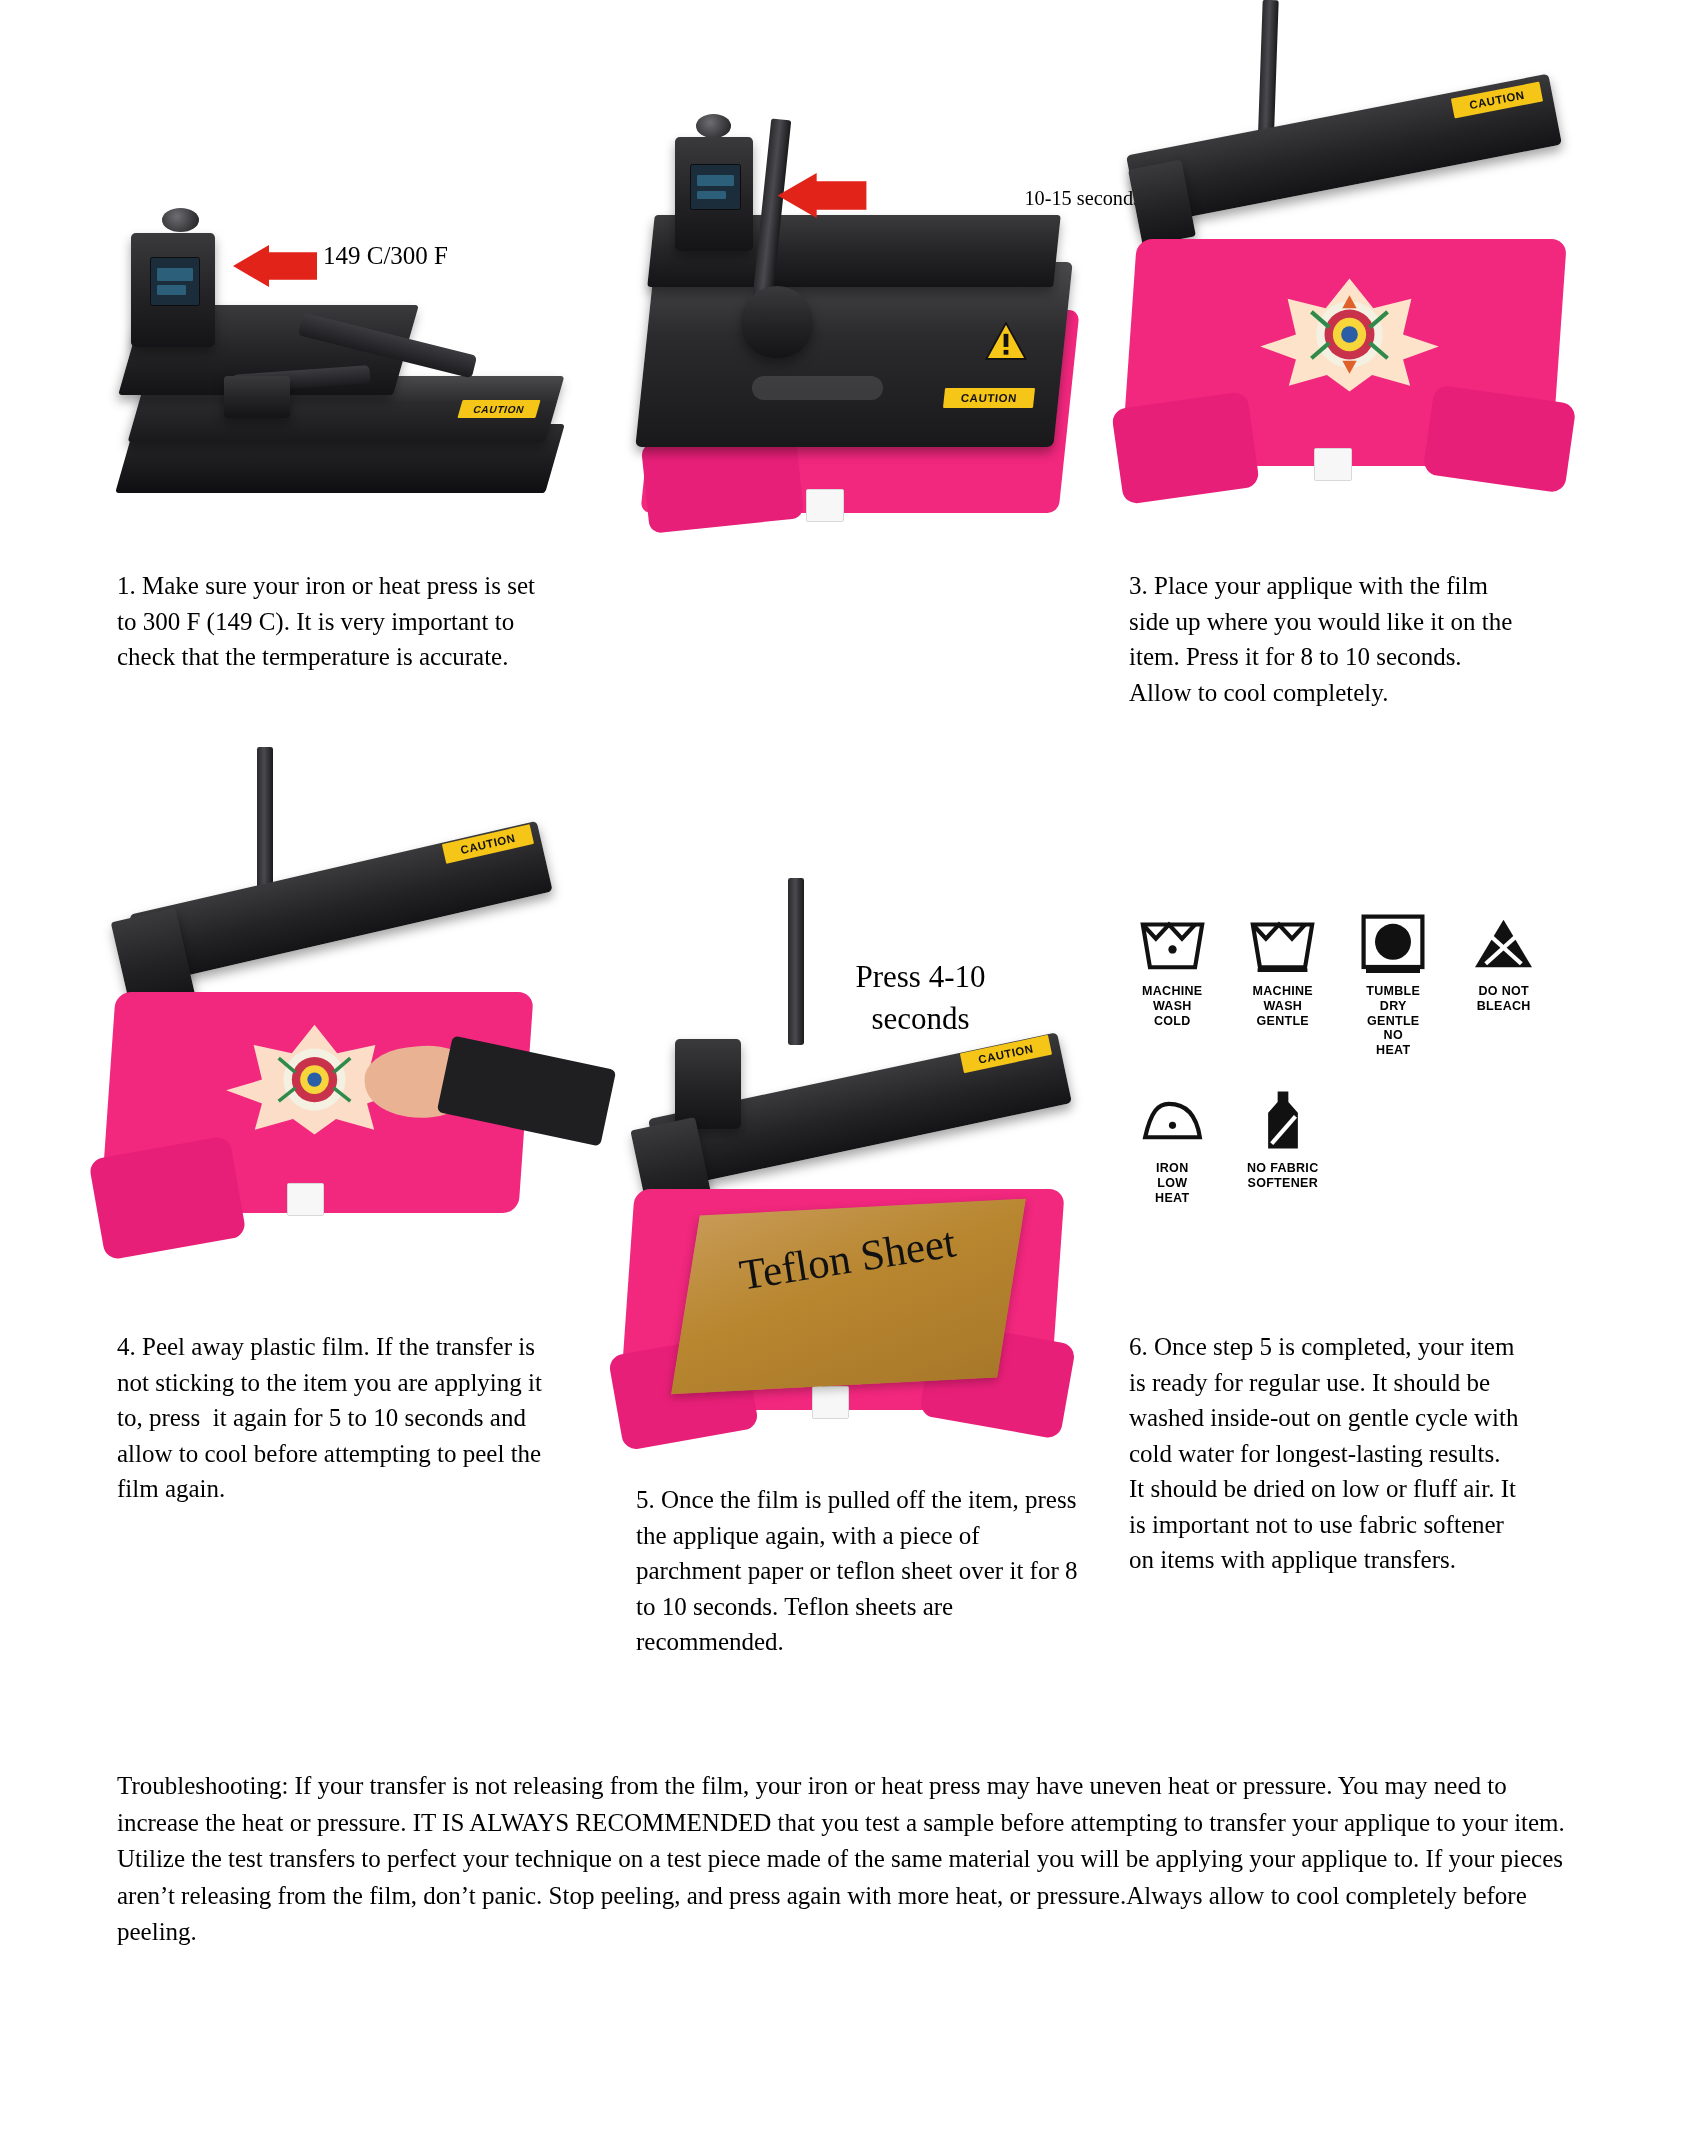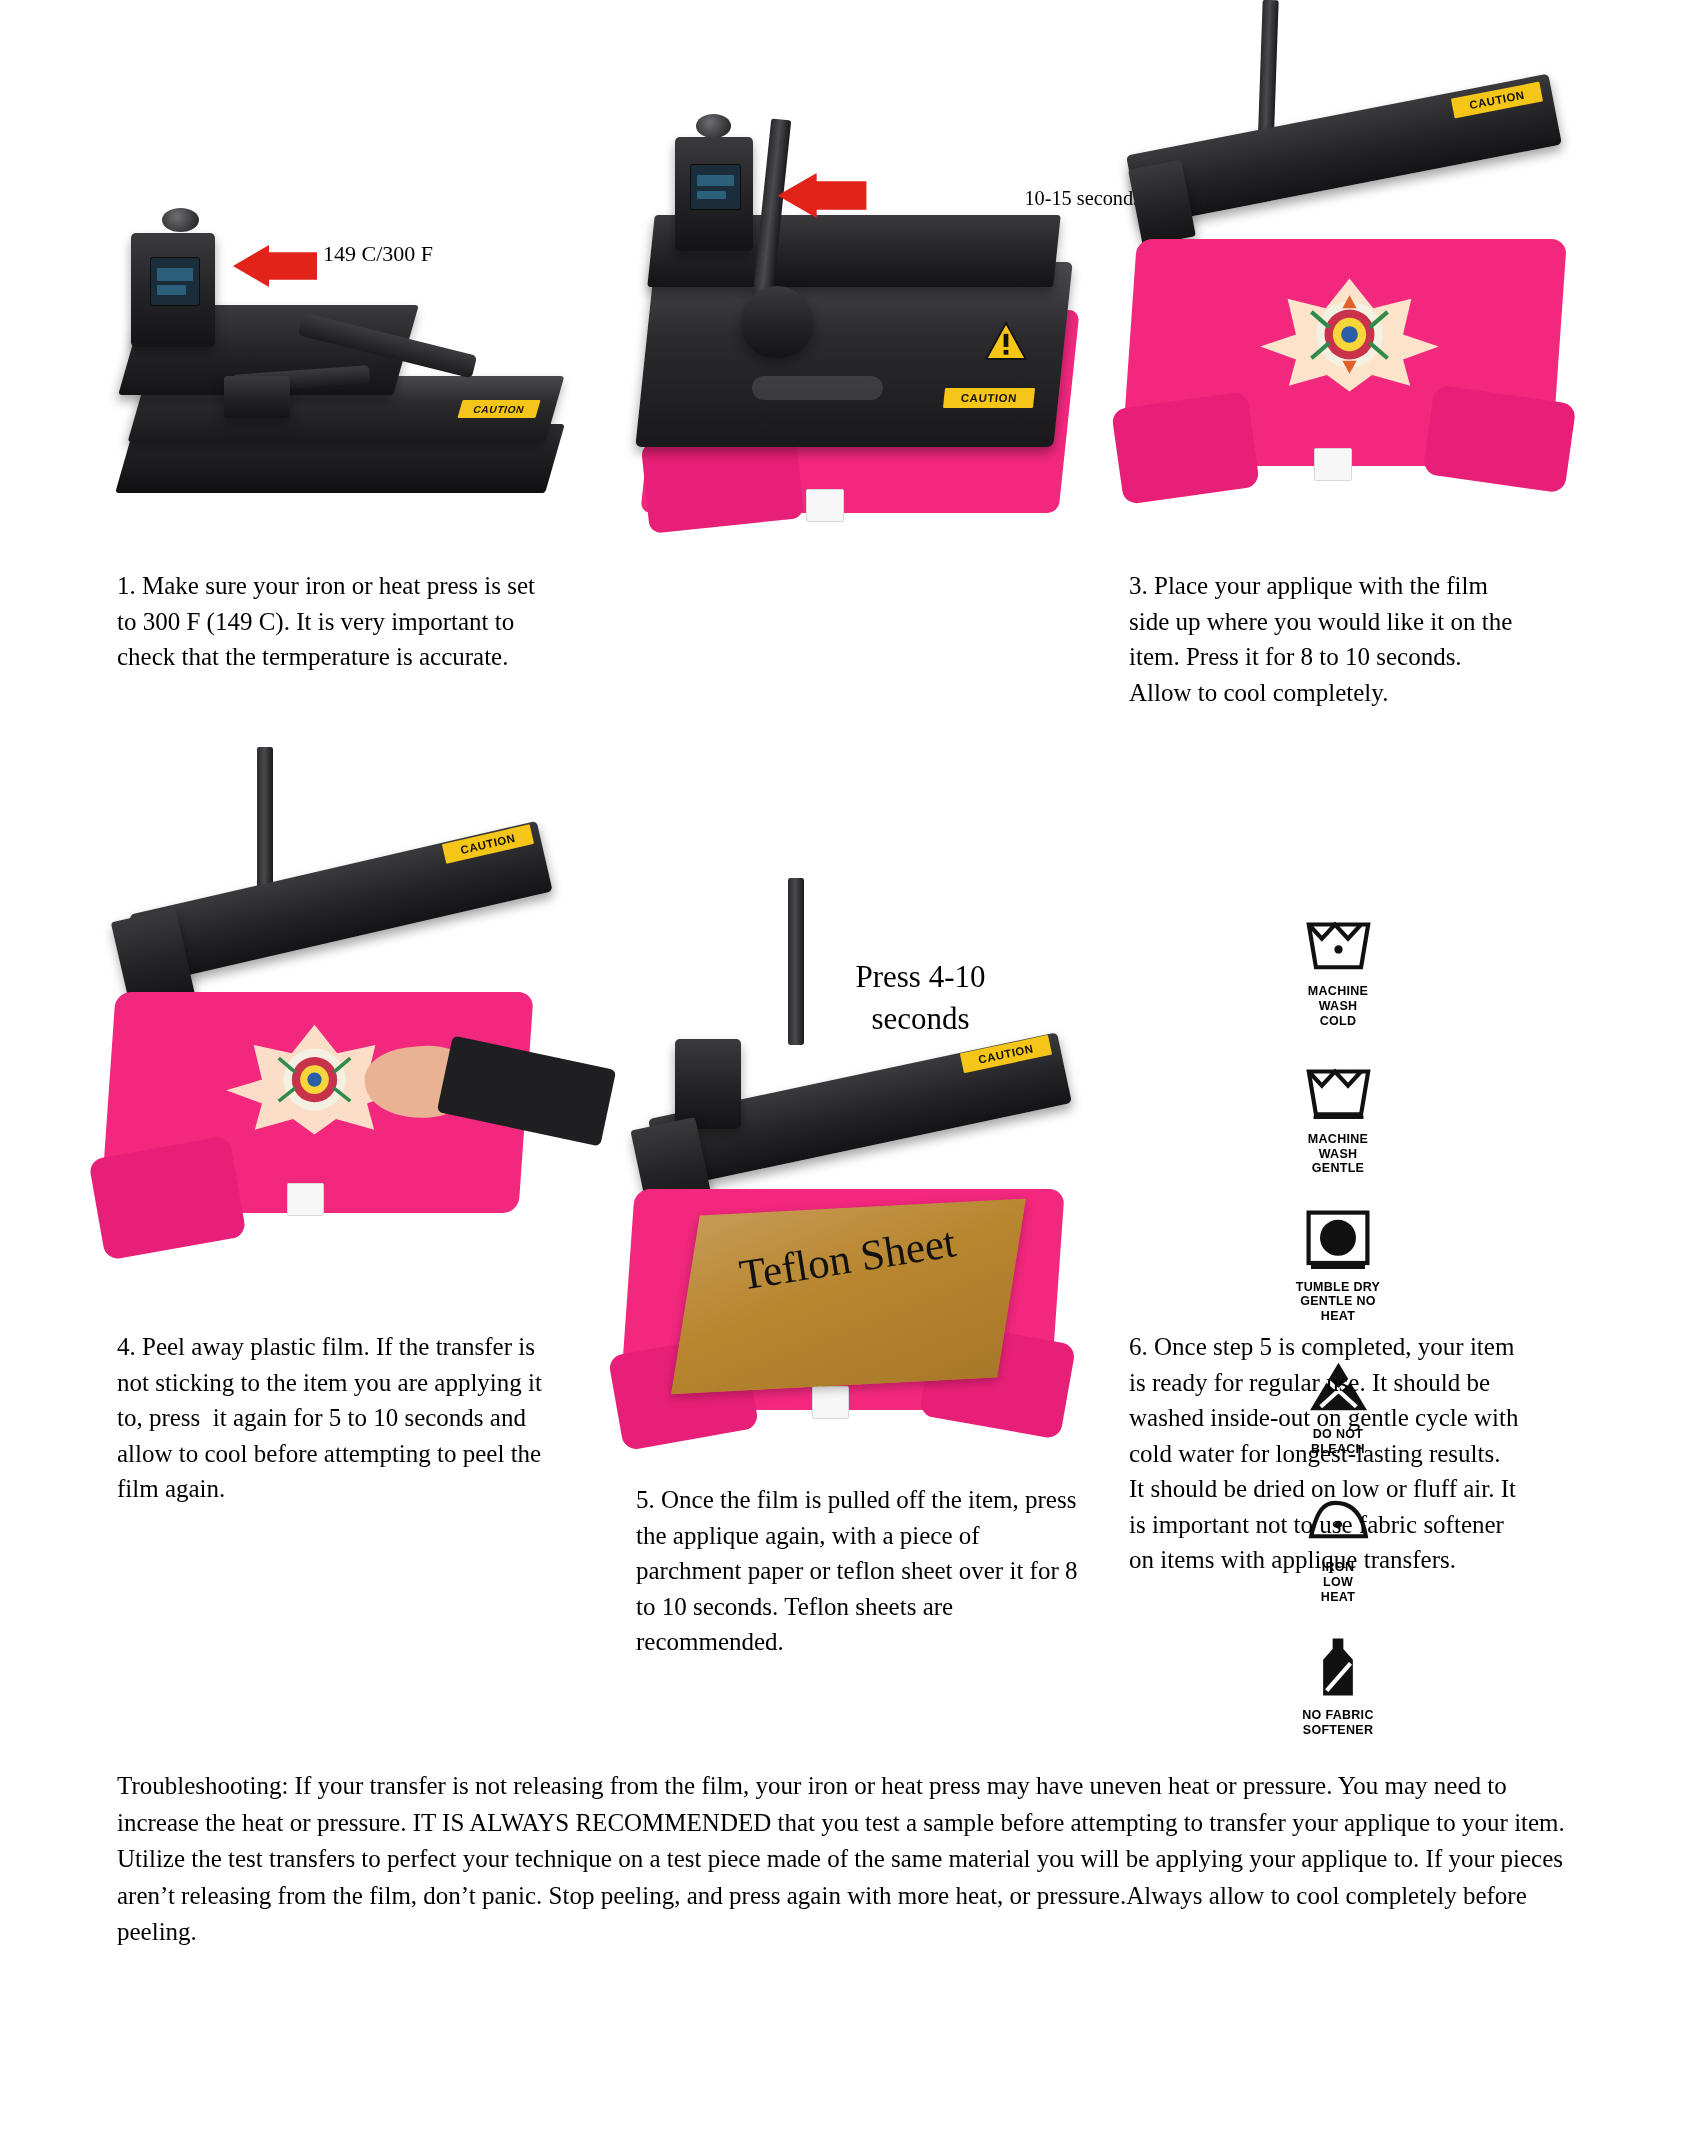--- a/index.html
+++ b/index.html
@@ -25,21 +25,21 @@
 
   .caption {
     font-family: "Liberation Serif", serif;
     font-size: 25px;
     line-height: 1.42;
     color: #000;
     white-space: pre-wrap;
   }
   .annot {
     font-family: "Liberation Serif", serif;
-    font-size: 22px;
+    font-size: 25px;
     line-height: 1.35;
     color: #000;
     white-space: pre-wrap;
   }
   .annot.small { font-size: 20.3px; }
   .annot.big { font-size: 31px; text-align: center; }
 
   
   .press { position: absolute; }
 
@@ -121,21 +121,21 @@
   .red-arrow { position: absolute; }
 
   .applique {
     position: absolute;
   }
 
   
   .care-grid {
     position: absolute;
     display: grid;
-    grid-template-columns: repeat(1, 1fr);
+    grid-template-columns: repeat(4, 1fr);
     grid-template-rows: repeat(2, 1fr);
     column-gap: 36px;
     row-gap: 27.5px;
   }
   .care-cell {
     display: flex;
     flex-direction: column;
     align-items: center;
     justify-content: flex-start;
   }

